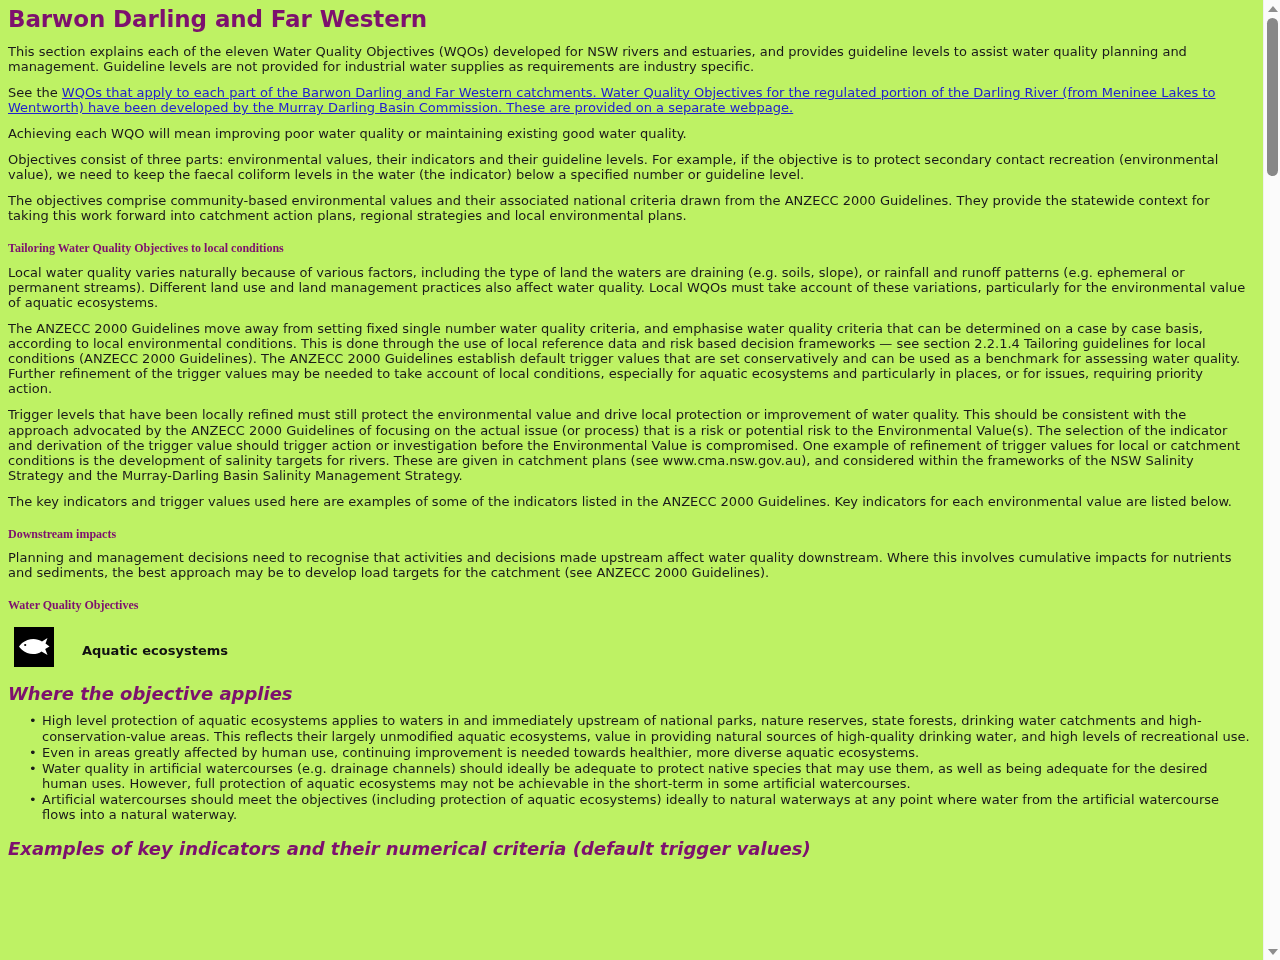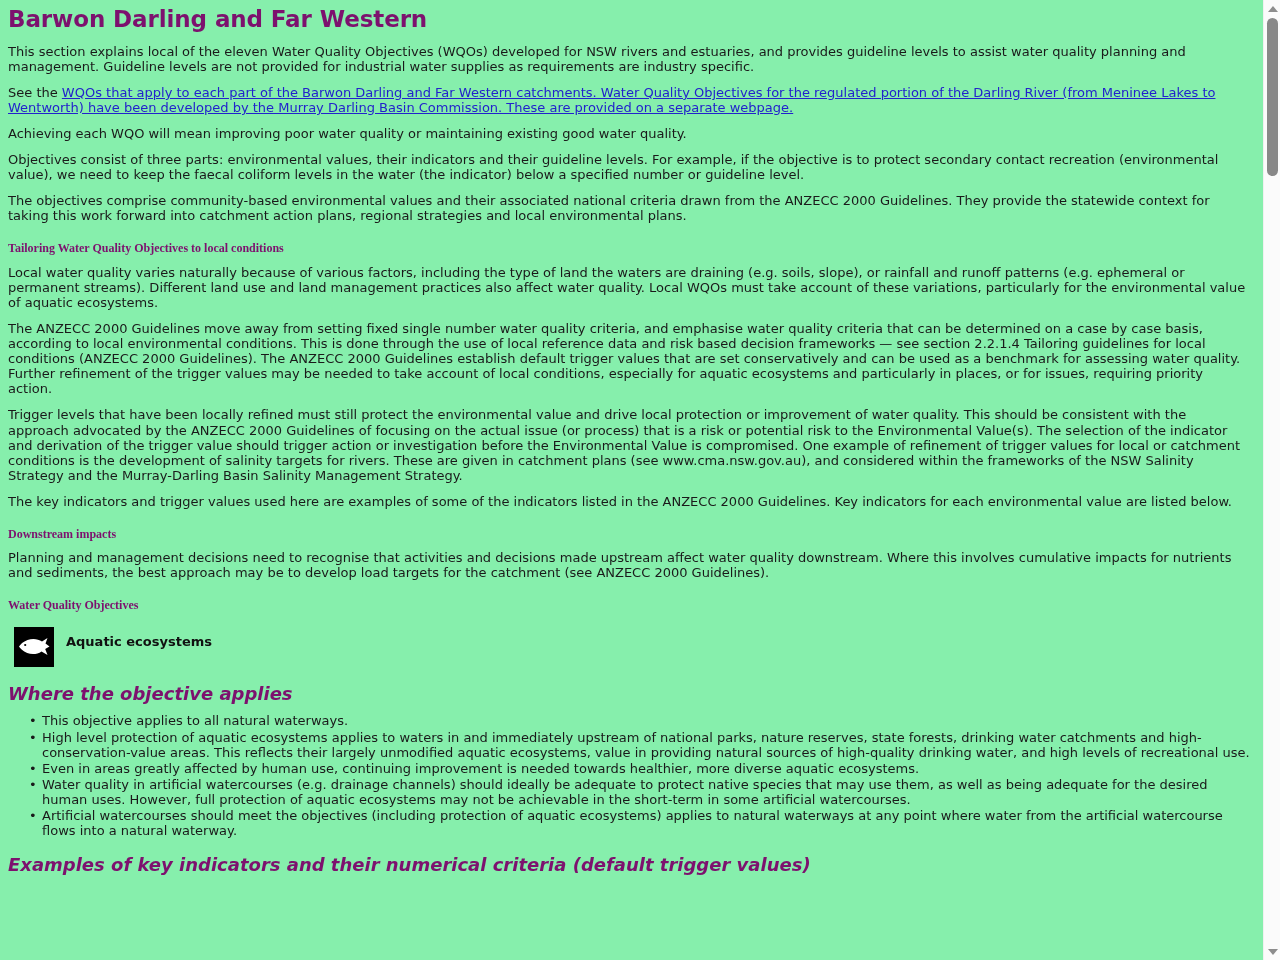--- a/index.html
+++ b/index.html
@@ -22,21 +22,21 @@
   
   .page {
     position: absolute;
     top: 0;
     left: 0;
     width: 1263px;
     height: 960px;
     overflow: hidden;
     padding: 0;
     box-sizing: border-box;
-    background: #86efac;
+    background: #bef264;
   }
   .content {
     padding: 5px 12px 0 8px;
     box-sizing: border-box;
   }
 
   
   h1.doc-title {
     color: #7d116e;
     font-size: 23px;
@@ -73,22 +73,23 @@
   a.link {
     color: #2222cc;
     text-decoration: underline;
     margin-top: 12px;
   }
   .it { }
 
   
   .objective-header {
     display: flex;
-    align-items: flex-start;
+    align-items: center;
     margin: 14px 0 0 0;
+    gap: 16px;
   }
   .fish-badge {
     width: 40px;
     height: 40px;
     background: #000000;
     flex: 0 0 40px;
     margin-left: 6px;
     display: flex;
     align-items: center;
     justify-content: center;
@@ -170,21 +171,21 @@
 </head>
 <body>
 
 <div class="page">
   <div class="content">
 
     <h1 class="doc-title">
       <span class="line">Barwon Darling and Far Western</span>
     </h1>
 
-    <p class="para">This section explains local of the eleven Water Quality Objectives (WQOs) developed for NSW rivers and estuaries, and provides guideline levels to assist water quality planning and management. Guideline levels are not provided for industrial water supplies as requirements are industry specific.</p>
+    <p class="para">This section explains each of the eleven Water Quality Objectives (WQOs) developed for NSW rivers and estuaries, and provides guideline levels to assist water quality planning and management. Guideline levels are not provided for industrial water supplies as requirements are industry specific.</p>
 
     <p class="para"><span>See the </span><a class="link" href="#">WQOs that apply to each part of the Barwon Darling and Far Western catchments. Water Quality Objectives for the regulated portion of the Darling River (from Meninee Lakes to Wentworth) have been developed by the Murray Darling Basin Commission. These are provided on a separate webpage.</a></p>
 
     <p class="para">Achieving each WQO will mean improving poor water quality or maintaining existing good water quality.</p>
 
     <p class="para"><span>Objectives consist of three parts: </span><span class="it">environmental values</span><span>, their </span><span class="it">indicators</span><span> and their </span><span class="it">guideline levels</span><span>. For example, if the objective is to protect s</span><span class="it">econdary contact recreation</span><span> (environmental value), we need to keep the </span><span class="it">faecal coliform levels</span><span> in the water (the indicator) below a </span><span class="it">specified number</span><span> or guideline level.</span></p>
 
     <p class="para">The objectives comprise community-based environmental values and their associated national criteria drawn from the ANZECC 2000 Guidelines. They provide the statewide context for taking this work forward into catchment action plans, regional strategies and local environmental plans.</p>
 
     <h2 class="section-heading">Tailoring Water Quality Objectives to local conditions</h2>
@@ -211,25 +212,24 @@
           <circle cx="7.2" cy="9.0" r="1.1" fill="#000000"></circle>
         </svg>
       </div>
       <div class="objective-name">Aquatic ecosystems</div>
     </div>
 
 
     <h3 class="sub-heading">Where the objective applies</h3>
 
     <ul class="bullets">
-      <li>This objective applies to all natural waterways.</li>
       <li>High level protection of aquatic ecosystems applies to waters in and immediately upstream of national parks, nature reserves, state forests, drinking water catchments and high-conservation-value areas. This reflects their largely unmodified aquatic ecosystems, value in providing natural sources of high-quality drinking water, and high levels of recreational use.</li>
       <li>Even in areas greatly affected by human use, continuing improvement is needed towards healthier, more diverse aquatic ecosystems.</li>
       <li>Water quality in artificial watercourses (e.g. drainage channels) should ideally be adequate to protect native species that may use them, as well as being adequate for the desired human uses. However, full protection of aquatic ecosystems may not be achievable in the short-term in some artificial watercourses.</li>
-      <li>Artificial watercourses should meet the objectives (including protection of aquatic ecosystems) applies to natural waterways at any point where water from the artificial watercourse flows into a natural waterway.</li>
+      <li>Artificial watercourses should meet the objectives (including protection of aquatic ecosystems) ideally to natural waterways at any point where water from the artificial watercourse flows into a natural waterway.</li>
     </ul>
 
     <h3 class="sub-heading">Examples of key indicators and their numerical criteria (default trigger values)</h3>
 
   </div>
 </div>
 
 <div class="scrollbar">
   <div class="sb-arrow top">
       <i></i>

